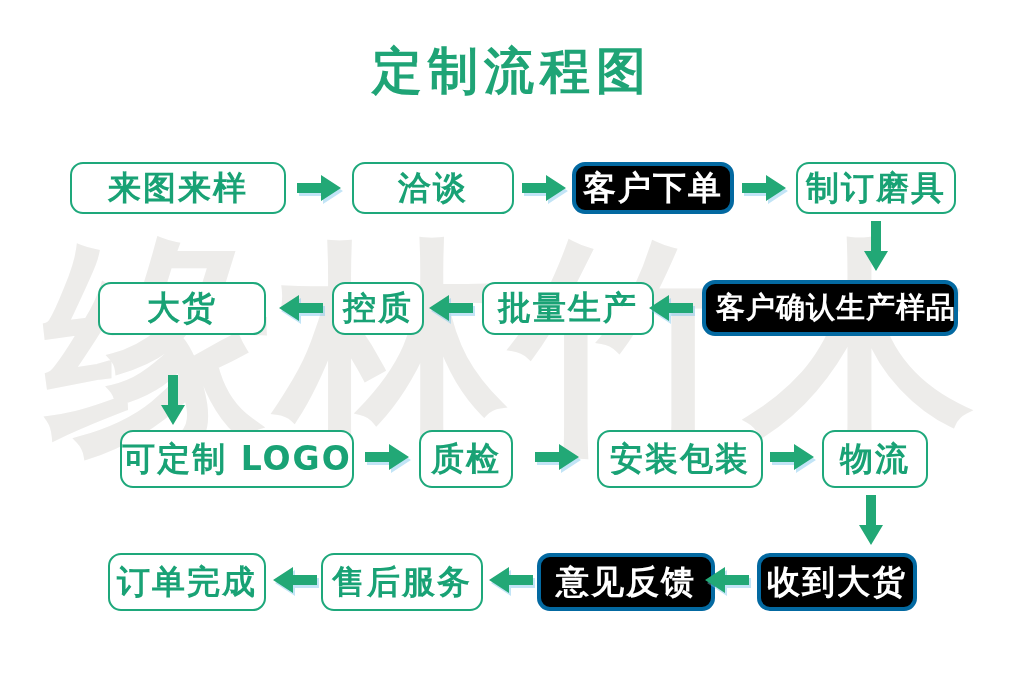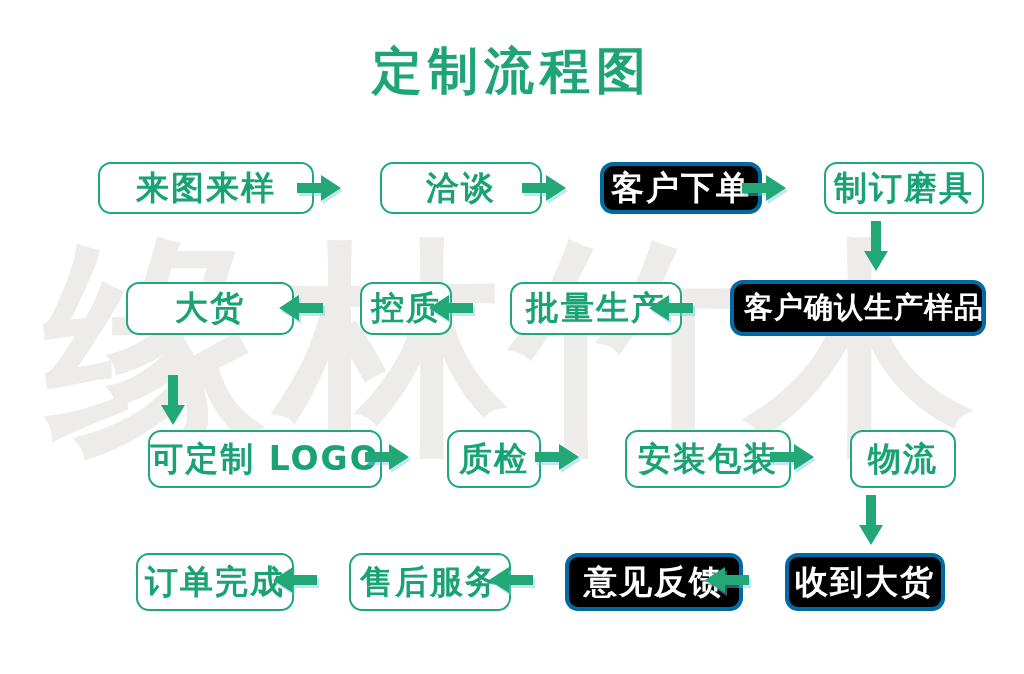--- a/index.html
+++ b/index.html
@@ -42,21 +42,20 @@
     position: absolute;
     display: flex;
     align-items: center;
     justify-content: center;
     border-radius: 13px;
     font-weight: bold;
     font-size: 33px;
     letter-spacing: 2px;
     z-index: 2;
     white-space: nowrap;
-    margin-left: 28px;
   }
   .node.outline {
     border: 2px solid #1ea87b;
     color: #19a275;
     background: #ffffff;
   }
   .node.filled {
     background: #000000;
     color: #ffffff;
     border: 4px solid #0369a1;

